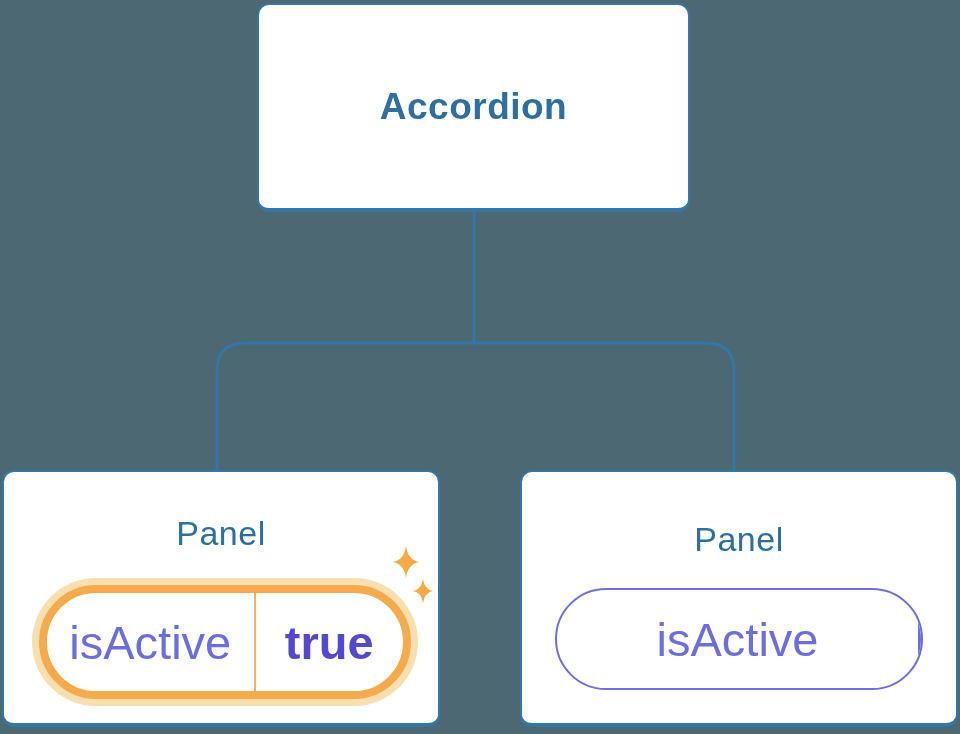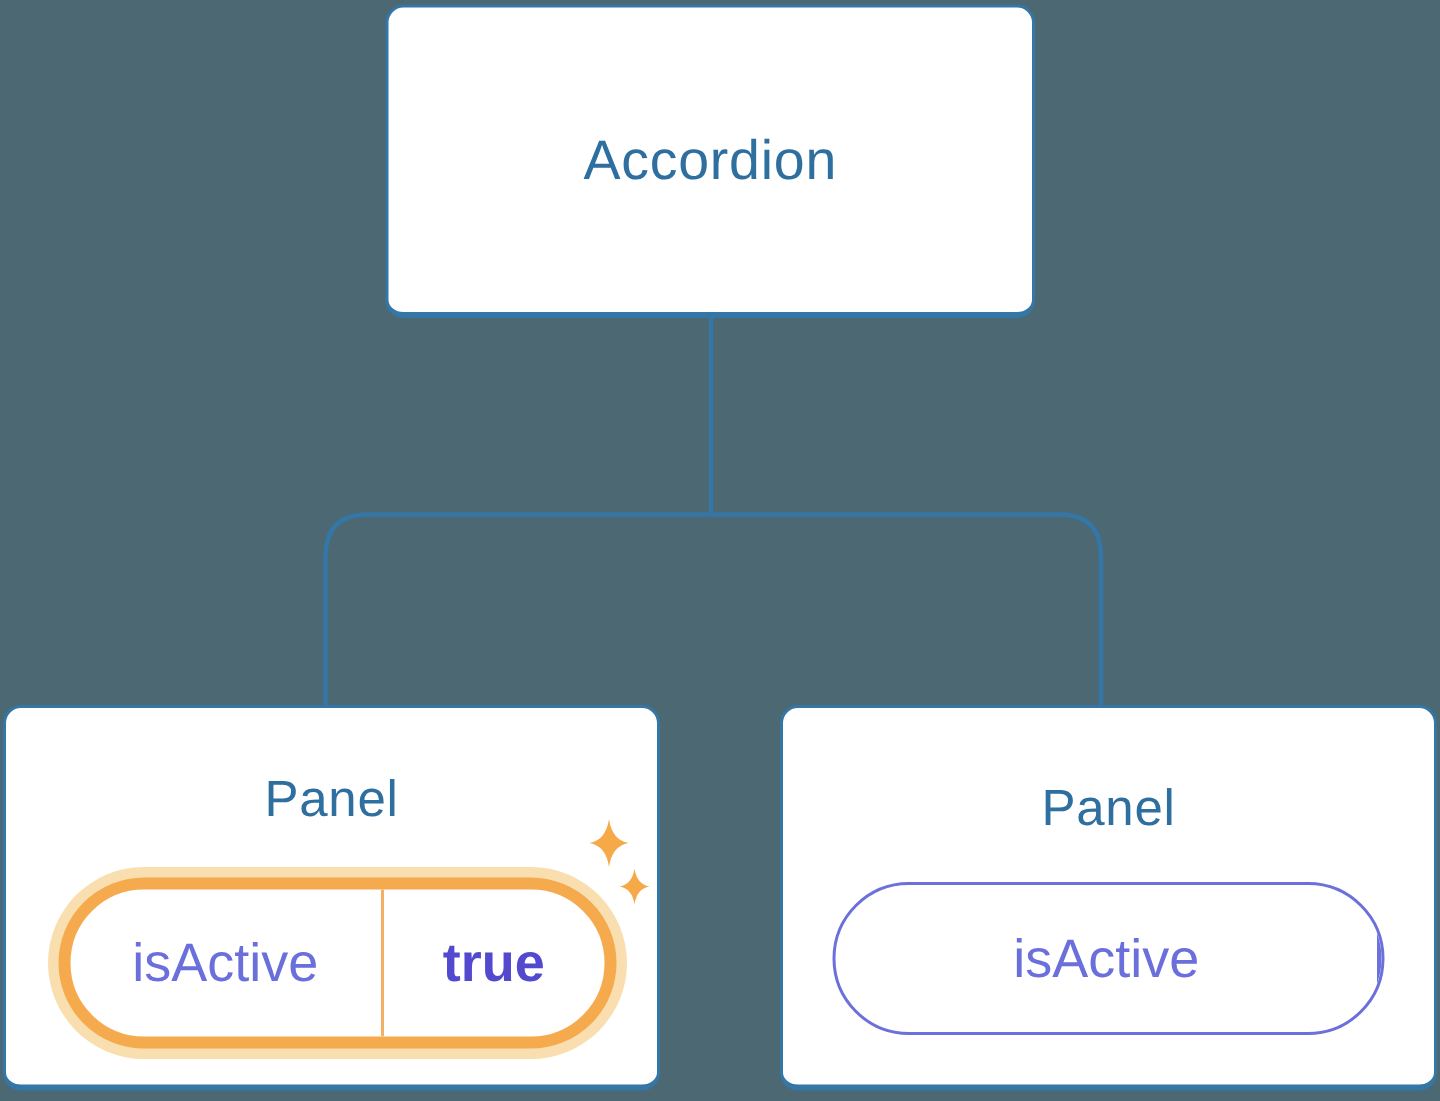--- a/index.html
+++ b/index.html
@@ -45,20 +45,21 @@
     border: 2px solid var(--node-border);
     border-bottom-width: 4px;
     border-radius: 12px;
   }
   .root-node {
     left: 257px; top: 3px;
     width: 433px; height: 209px;
     display: flex;
     align-items: center;
     justify-content: center;
+    font-weight: bold;
   }
   .root-label {
     font-size: 37px;
     letter-spacing: 0.5px;
     color: var(--node-text);
   }
   .panel-node-left  { left: 2px;   top: 470px; width: 438px; height: 257px; }
   .panel-node-right { left: 520px; top: 470px; width: 438px; height: 257px; }
   .panel-title {
     position: absolute;
@@ -88,21 +89,21 @@
   .state-pill.inactive {
     left: 33px; top: 116px;
     width: 368px; height: 102px;
     border: 2px solid var(--inactive-ring);
     border-radius: 52px;
   }
   .pill-cell {
     display: flex;
     align-items: center;
     justify-content: center;
-    font-size: 36px;
+    font-size: 47px;
     color: var(--state-text);
   }
   .pill-cell.key { flex: 1.4; }
   .pill-cell.val { flex: 1; }
   .pill-divider { width: 2px; }
   .state-pill.active  .pill-divider { background: var(--active-divider); }
   .state-pill.inactive .pill-divider { width: 3px; background: var(--inactive-ring); }
   .state-pill.active .pill-cell.val {
     font-weight: bold;
     color: var(--state-value-active);

